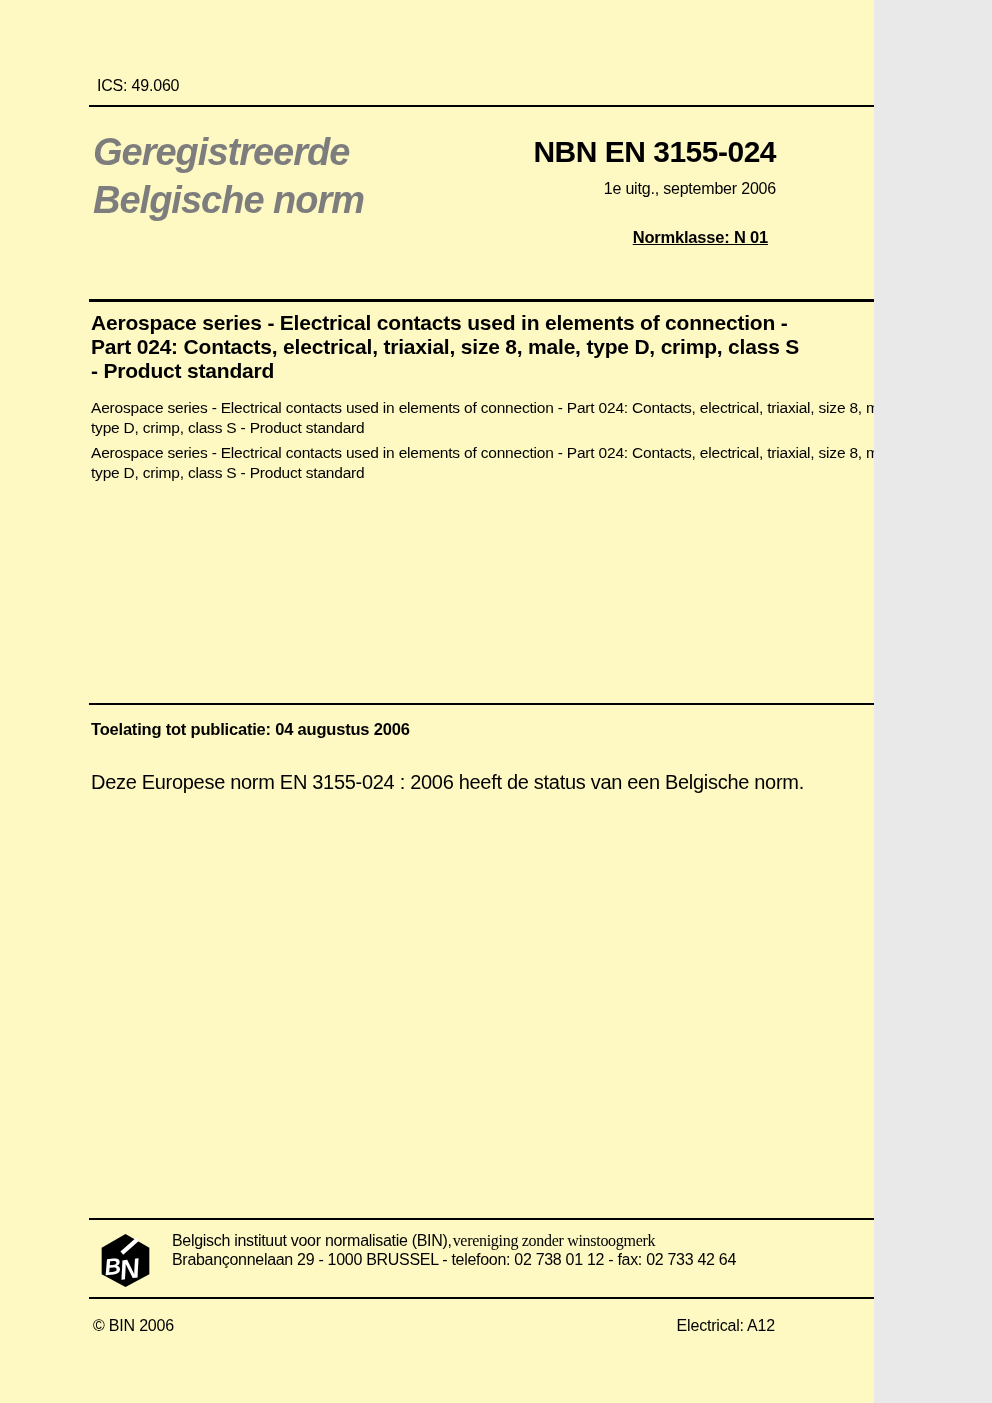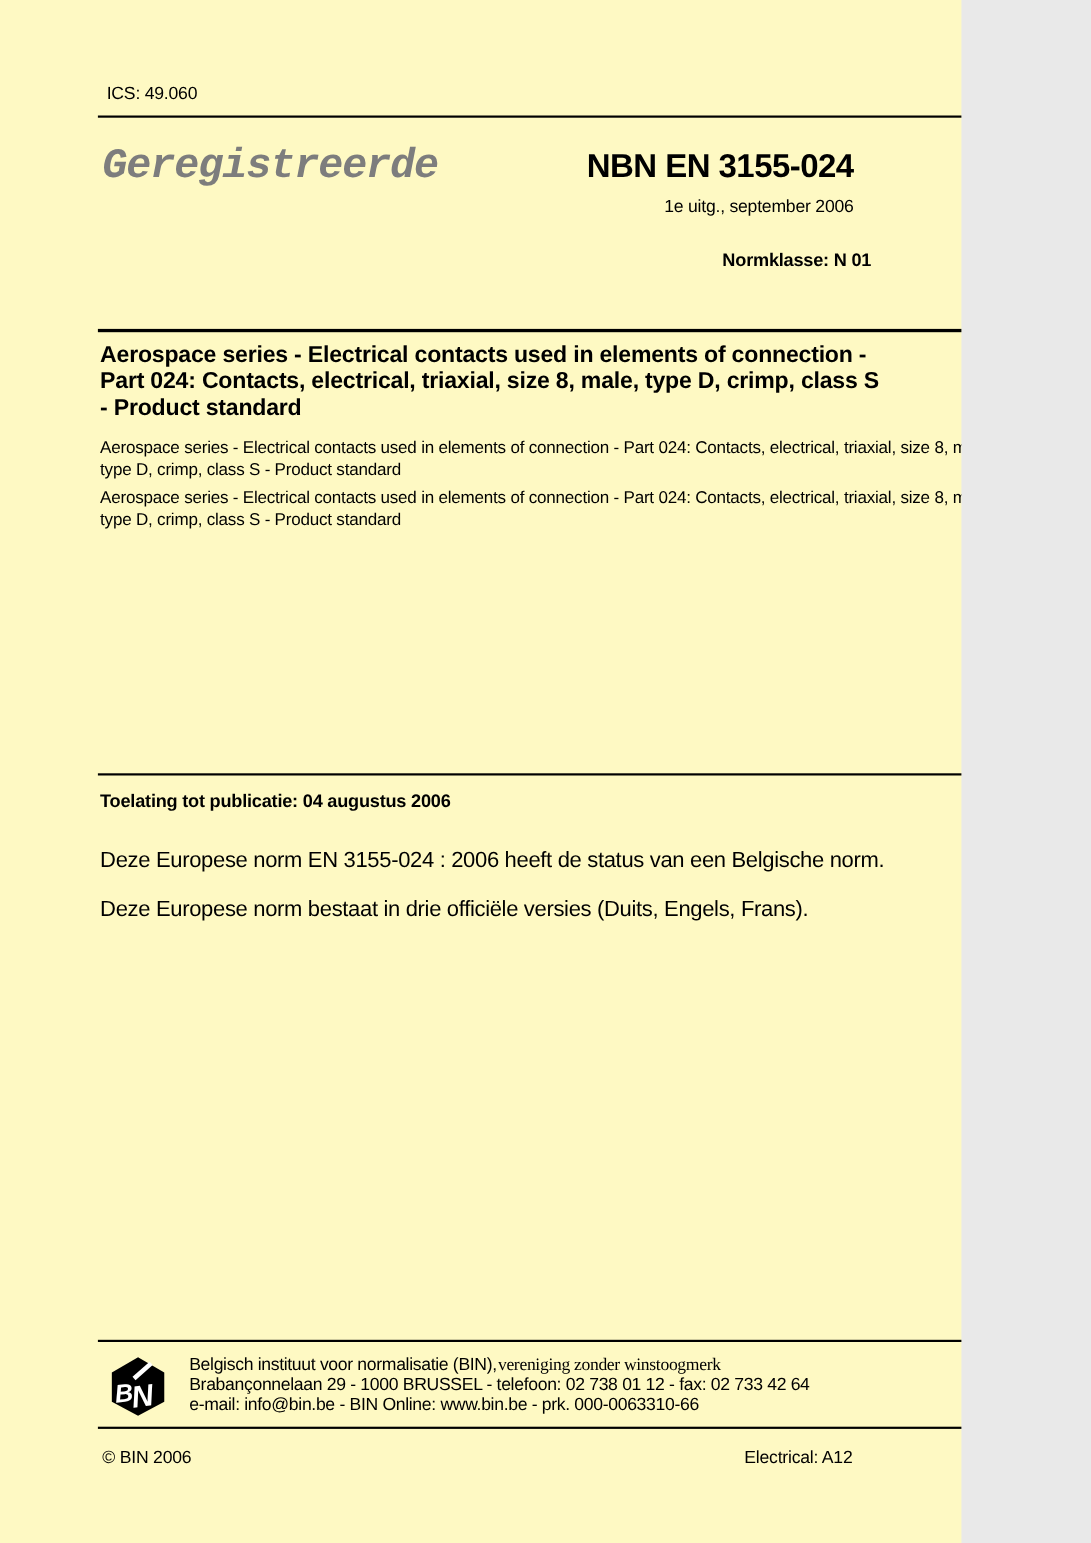--- a/index.html
+++ b/index.html
@@ -19,21 +19,21 @@
     font-size:38px;line-height:48px;
     font-weight:bold;font-style:italic;
     letter-spacing:-1px;
   }
   .std-num{
     right:98px;top:137px;
     font-size:30px;line-height:1;font-weight:bold;
     letter-spacing:-0.5px;text-align:right;
   }
   .edition{right:98px;top:181px;font-size:16px;line-height:1;text-align:left;letter-spacing:-0.2px;}
-  .norm-class{right:82px;top:229px;font-size:16.5px;line-height:1;font-weight:bold;text-align:left;letter-spacing:-0.2px;}
+  .norm-class{right:106px;top:229px;font-size:16.5px;line-height:1;font-weight:bold;text-align:left;letter-spacing:-0.2px;text-decoration:underline;}
   .title{
     left:91px;top:311px;margin:0;
     font-size:21px;line-height:24px;font-weight:bold;
     letter-spacing:-0.2px;
   }
   .subtitle{
     left:91px;width:812px;margin:0;
     font-size:15.5px;line-height:20px;letter-spacing:-0.2px;
   }
   .sub1{top:398px;}
@@ -50,54 +50,53 @@
   .price-group{right:99px;top:1318px;font-size:16px;line-height:1;text-align:right;letter-spacing:-0.2px;}
 </style>
 </head>
 <body>
 
 <div class="page">
 
   <div class="abs ics">ICS: 49.060</div>
   <div class="rule" style="top:105px;height:2px;"></div>
 
-  <div class="abs doc-type" style="color:#7d7d7d;font-family:Liberation Mono, monospace;">
+  <div class="abs doc-type" style="color:#7d7d7d;">
     <div>Geregistreerde</div>
+    <div>Belgische norm</div>
   </div>
   <div class="abs std-num">NBN EN 3155-024</div>
   <div class="abs edition">1e uitg., september 2006</div>
   <div class="abs norm-class">Normklasse: N 01</div>
 
   <div class="rule" style="top:299px;height:3px;"></div>
   <h1 class="abs title">
     <div>Aerospace series - Electrical contacts used in elements of connection -</div>
     <div>Part 024: Contacts, electrical, triaxial, size 8, male, type D, crimp, class S</div>
     <div>- Product standard</div>
   </h1>
   <p class="abs subtitle sub1">Aerospace series - Electrical contacts used in elements of connection - Part 024: Contacts, electrical, triaxial, size 8, male, type D, crimp, class S - Product standard</p>
   <p class="abs subtitle sub2">Aerospace series - Electrical contacts used in elements of connection - Part 024: Contacts, electrical, triaxial, size 8, male, type D, crimp, class S - Product standard</p>
 
   <div class="rule" style="top:703px;height:2px;"></div>
   <div class="abs approval">Toelating tot publicatie: 04 augustus 2006</div>
   <p class="abs body-p status">Deze Europese norm EN 3155-024 : 2006 heeft de status van een Belgische norm.</p>
-  <p class="abs body-p versions">Deze Europese norm bestaat in drie officiële versies (Duits, Engels, Frans).</p>
 
   <div class="rule" style="top:1218px;height:2px;"></div>
 
   <svg class="abs bin-logo" viewBox="0 0 60 60" aria-hidden="true">
     <polygon points="30,1 56,16 56,45 30,59 4,45 4,16" fill="#000"></polygon>
     <line x1="26" y1="22" x2="43" y2="7" stroke="#fff" stroke-width="4.5"></line>
     <text x="8" y="46" font-size="25" font-weight="bold" font-style="italic" fill="#fff" font-family="Liberation Sans, sans-serif" transform="rotate(-6 8 46)">B</text>
     <text x="25" y="51" font-size="30" font-weight="bold" font-style="italic" fill="#fff" font-family="Liberation Sans, sans-serif" transform="rotate(-8 25 51)">N</text>
   </svg>
 
   <div class="abs footer-text">
     <div><span class="bold">Belgisch instituut voor normalisatie (BIN),</span><span class="gap">vereniging zonder winstoogmerk</span></div>
     <div>Brabançonnelaan 29 - 1000 BRUSSEL - telefoon: 02 738 01 12 - fax: 02 733 42 64</div>
-    <div>e-mail: info@bin.be  - BIN Online: www.bin.be - prk. 000-0063310-66</div>
   </div>
 
   <div class="rule" style="top:1297px;height:2px;"></div>
 
   <div class="abs copyright">© BIN 2006</div>
   <div class="abs price-group">Electrical: A12</div>
 
 </div>
 
 </body></html>

